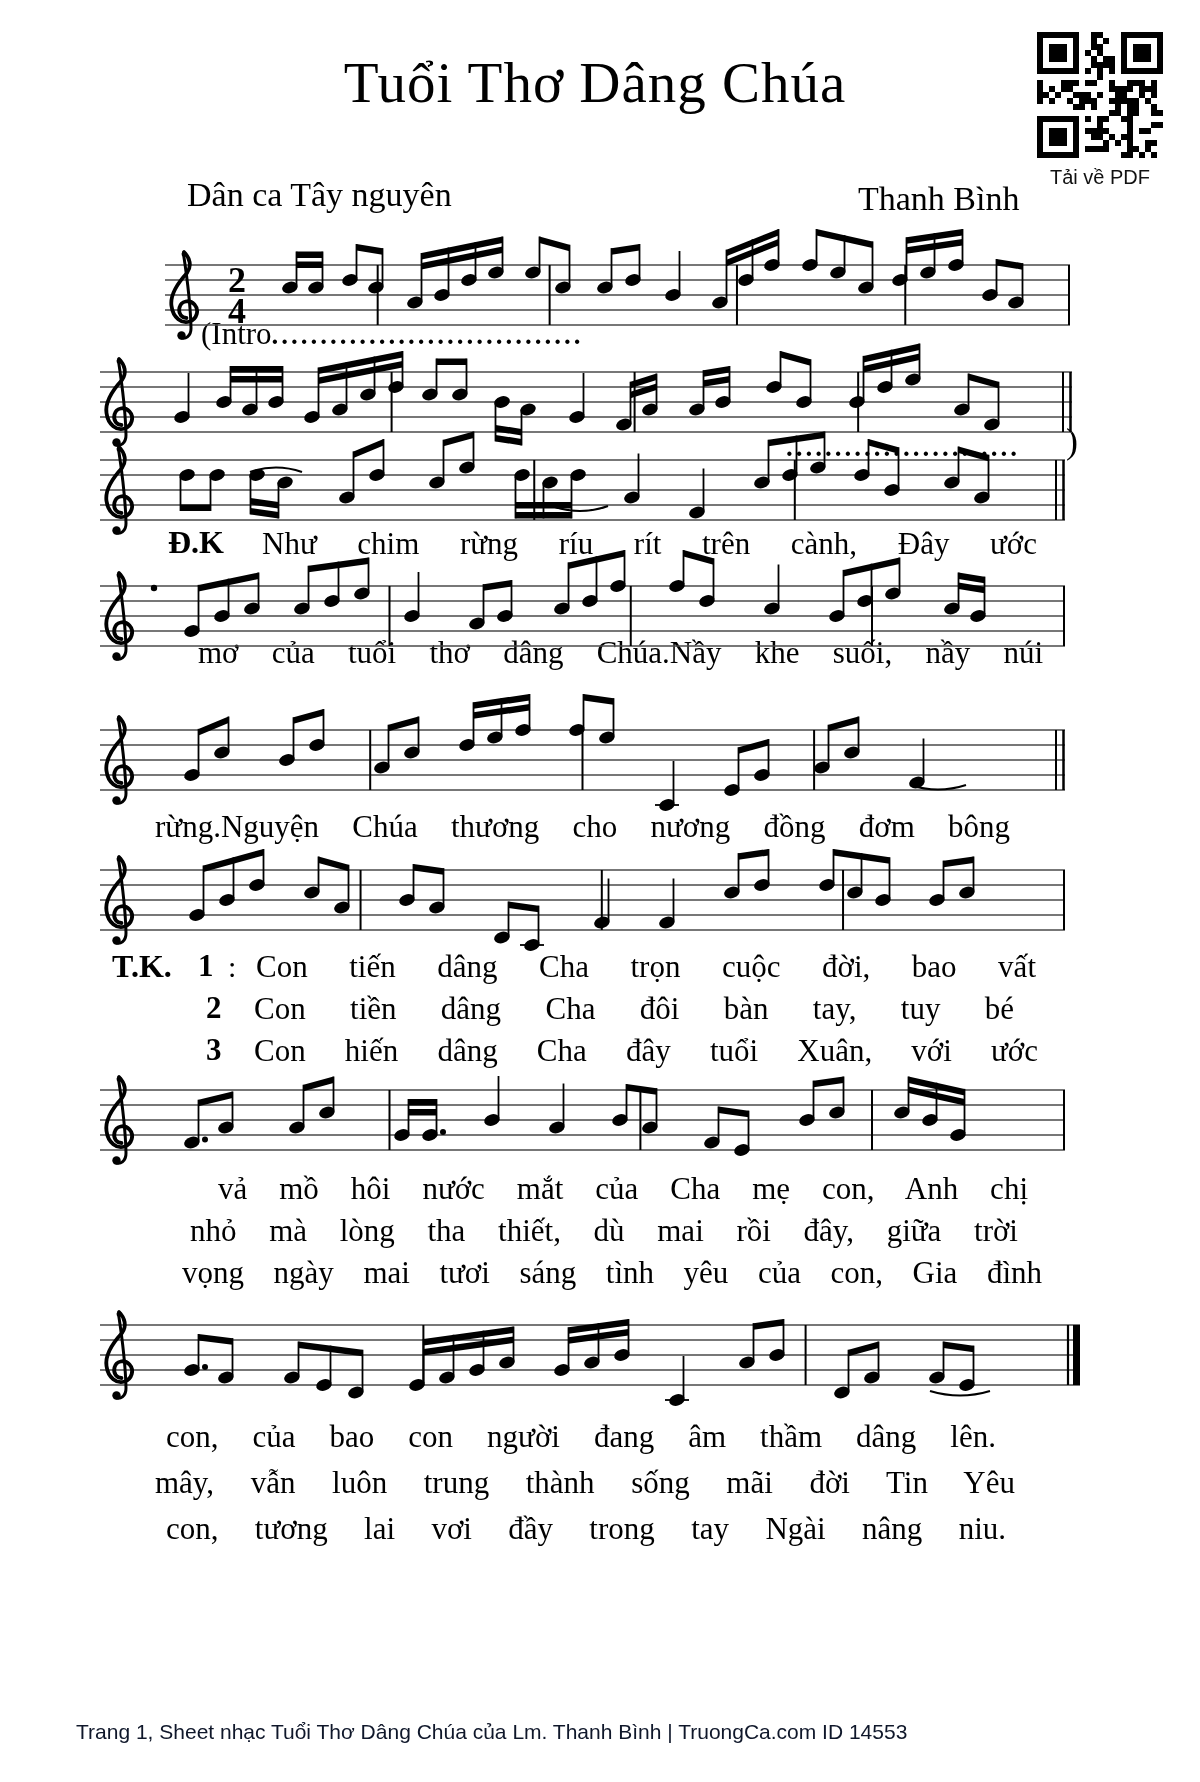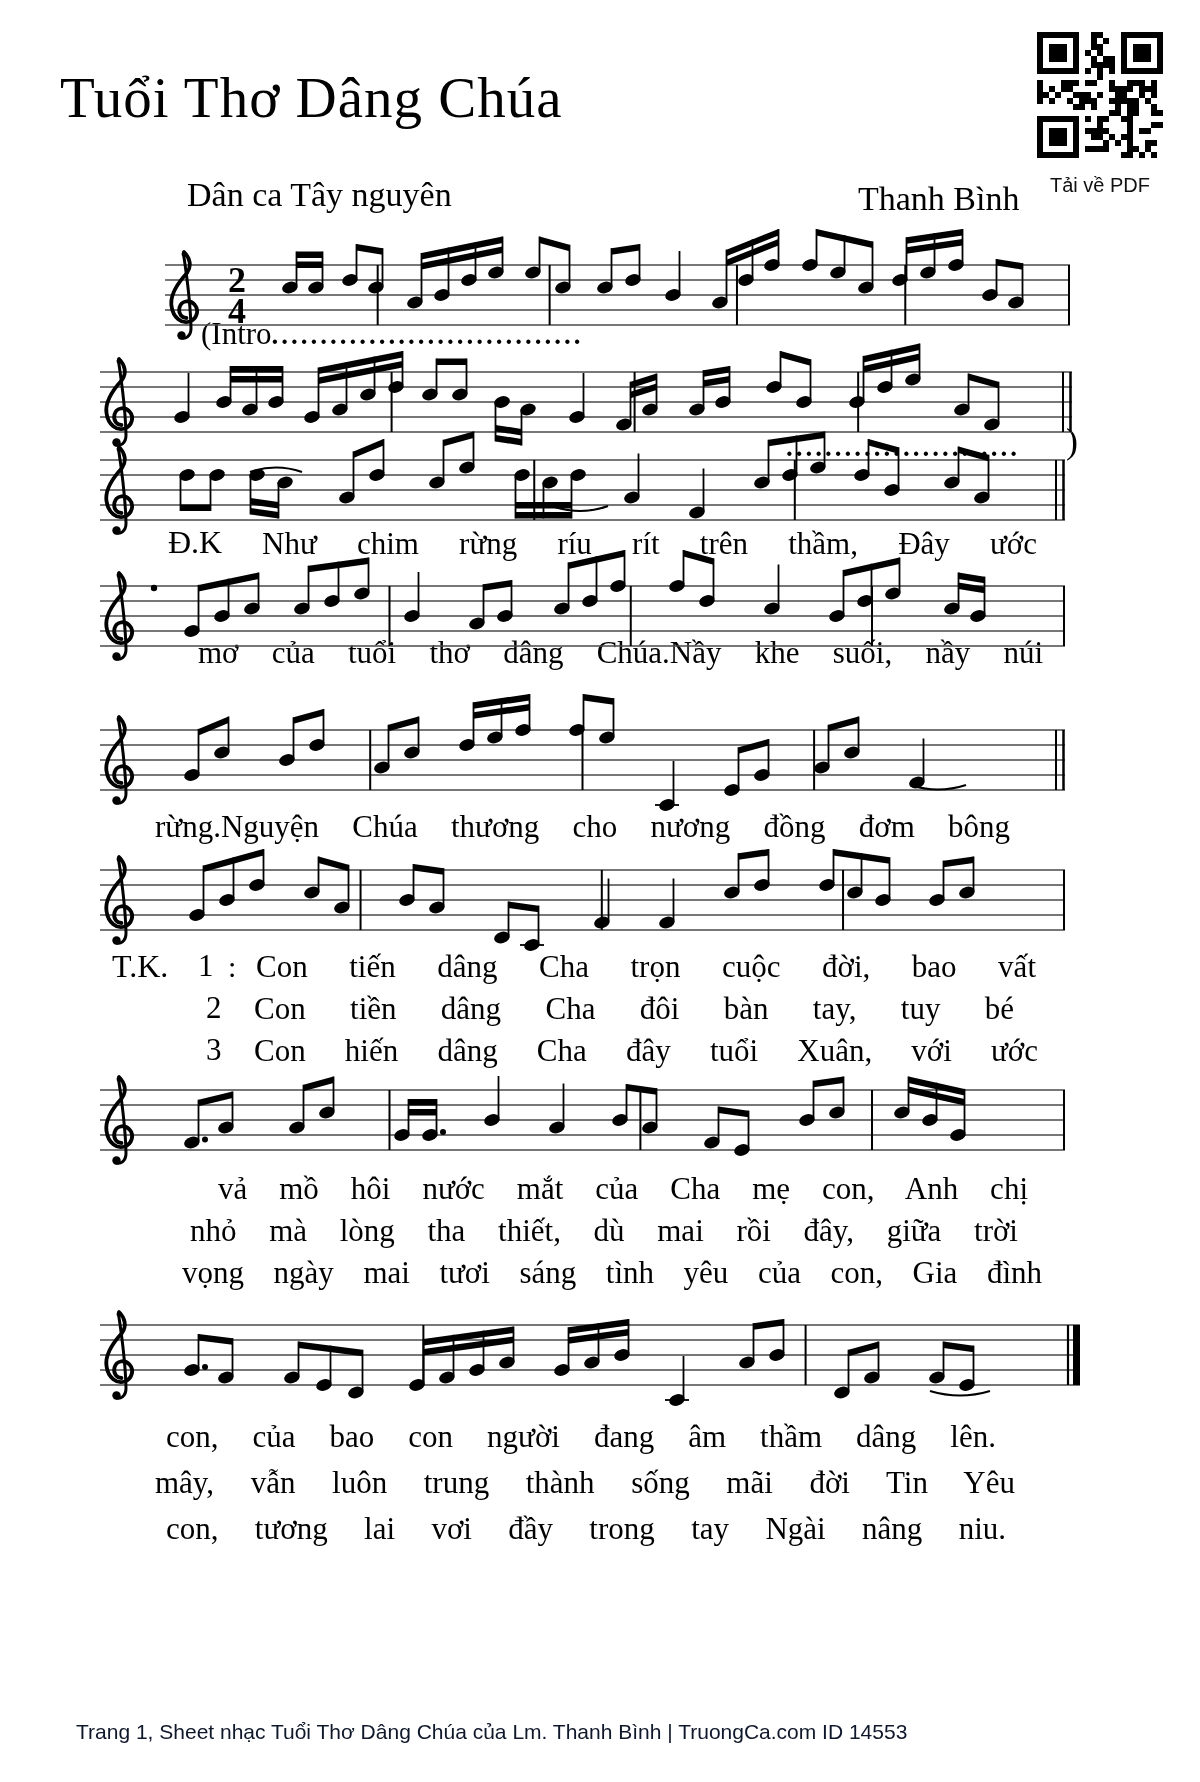--- a/index.html
+++ b/index.html
@@ -2,36 +2,36 @@
 <html><head>
 <meta charset="utf-8">
 <style>
   html,body{margin:0;padding:0}
   body{
     width:1200px;height:1782px;position:relative;background:#ffffff;
     font-family:"Liberation Serif", serif;color:#000;overflow:hidden;
   }
   .abs{position:absolute;white-space:nowrap}
   .title{
-    left:60px;top:50px;width:1070px;
-    font-size:57px;letter-spacing:1px;margin-top:15px;
+    left:60px;top:50px;width:1070px;text-align:center;
+    font-size:57px;letter-spacing:1px;
   }
   .credit{font-size:34px}
   .lyr{
     position:absolute;font-size:31px;line-height:1.12;
     text-align:justify;-moz-text-align-last:justify;text-align-last:justify;
   }
-  .vlabel{position:absolute;font-size:31px;font-weight:normal;white-space:nowrap}
+  .vlabel{position:absolute;font-size:31px;font-weight:bold;white-space:nowrap}
   .dots{font-weight:bold;font-size:27px;letter-spacing:3px}
   .introline{font-size:31px}
   .paren{font-size:36px}
   .qrwrap{position:absolute;left:1036px;top:32px;width:128px;text-align:center;cursor:pointer}
   .qrlabel{
     font-family:"Liberation Sans", sans-serif;font-size:20px;color:#111;
-    margin-top:12px;
+    margin-top:4px;
   }
   .footer{
     left:76px;top:1720px;
     font-family:"Liberation Sans", sans-serif;font-size:21px;color:#0f172a;
   }
   svg.staff{position:absolute;overflow:visible}
 </style>
 <title>Tuổi Thơ Dâng Chúa</title></head>
 <body>
 
@@ -259,21 +259,21 @@
 <div class="abs credit" style="left:187px;top:176px">Dân ca Tây nguyên</div>
 <div class="abs credit" style="left:858px;top:180px">Thanh Bình</div>
 
 <div class="abs introline" style="left:201px;top:316px">
   <span>(Intro</span><span class="dots">................................</span>
 </div>
 <div class="abs dots" style="left:786px;top:432px">........................</div>
 <div class="abs paren" style="left:1066px;top:420px">)</div>
 
 <div class="vlabel" style="left:168px;top:524px;font-size:32px">Đ.K</div>
-<div class="lyr" style="left:262px;top:527px;width:775px">Như chim rừng ríu rít trên thầm, Đây ước</div>
+<div class="lyr" style="left:262px;top:527px;width:775px">Như chim rừng ríu rít trên cành, Đây ước</div>
 <div class="lyr" style="left:198px;top:636px;width:845px">mơ của tuổi thơ dâng Chúa.Nầy khe suối, nầy núi</div>
 <div class="lyr" style="left:155px;top:810px;width:855px">rừng.Nguyện Chúa thương cho nương đồng đơm bông</div>
 
 <div class="vlabel" style="left:112px;top:948px;font-size:32px">T.K.</div>
 <div class="vlabel" style="left:198px;top:948px">1</div>
 <div class="abs" style="left:228px;top:950px;font-size:30px">:</div>
 <div class="lyr" style="left:256px;top:950px;width:780px">Con tiến dâng Cha trọn cuộc đời, bao vất</div>
 
 <div class="vlabel" style="left:206px;top:990px">2</div>
 <div class="lyr" style="left:254px;top:992px;width:760px">Con tiền dâng Cha đôi bàn tay, tuy bé</div>

